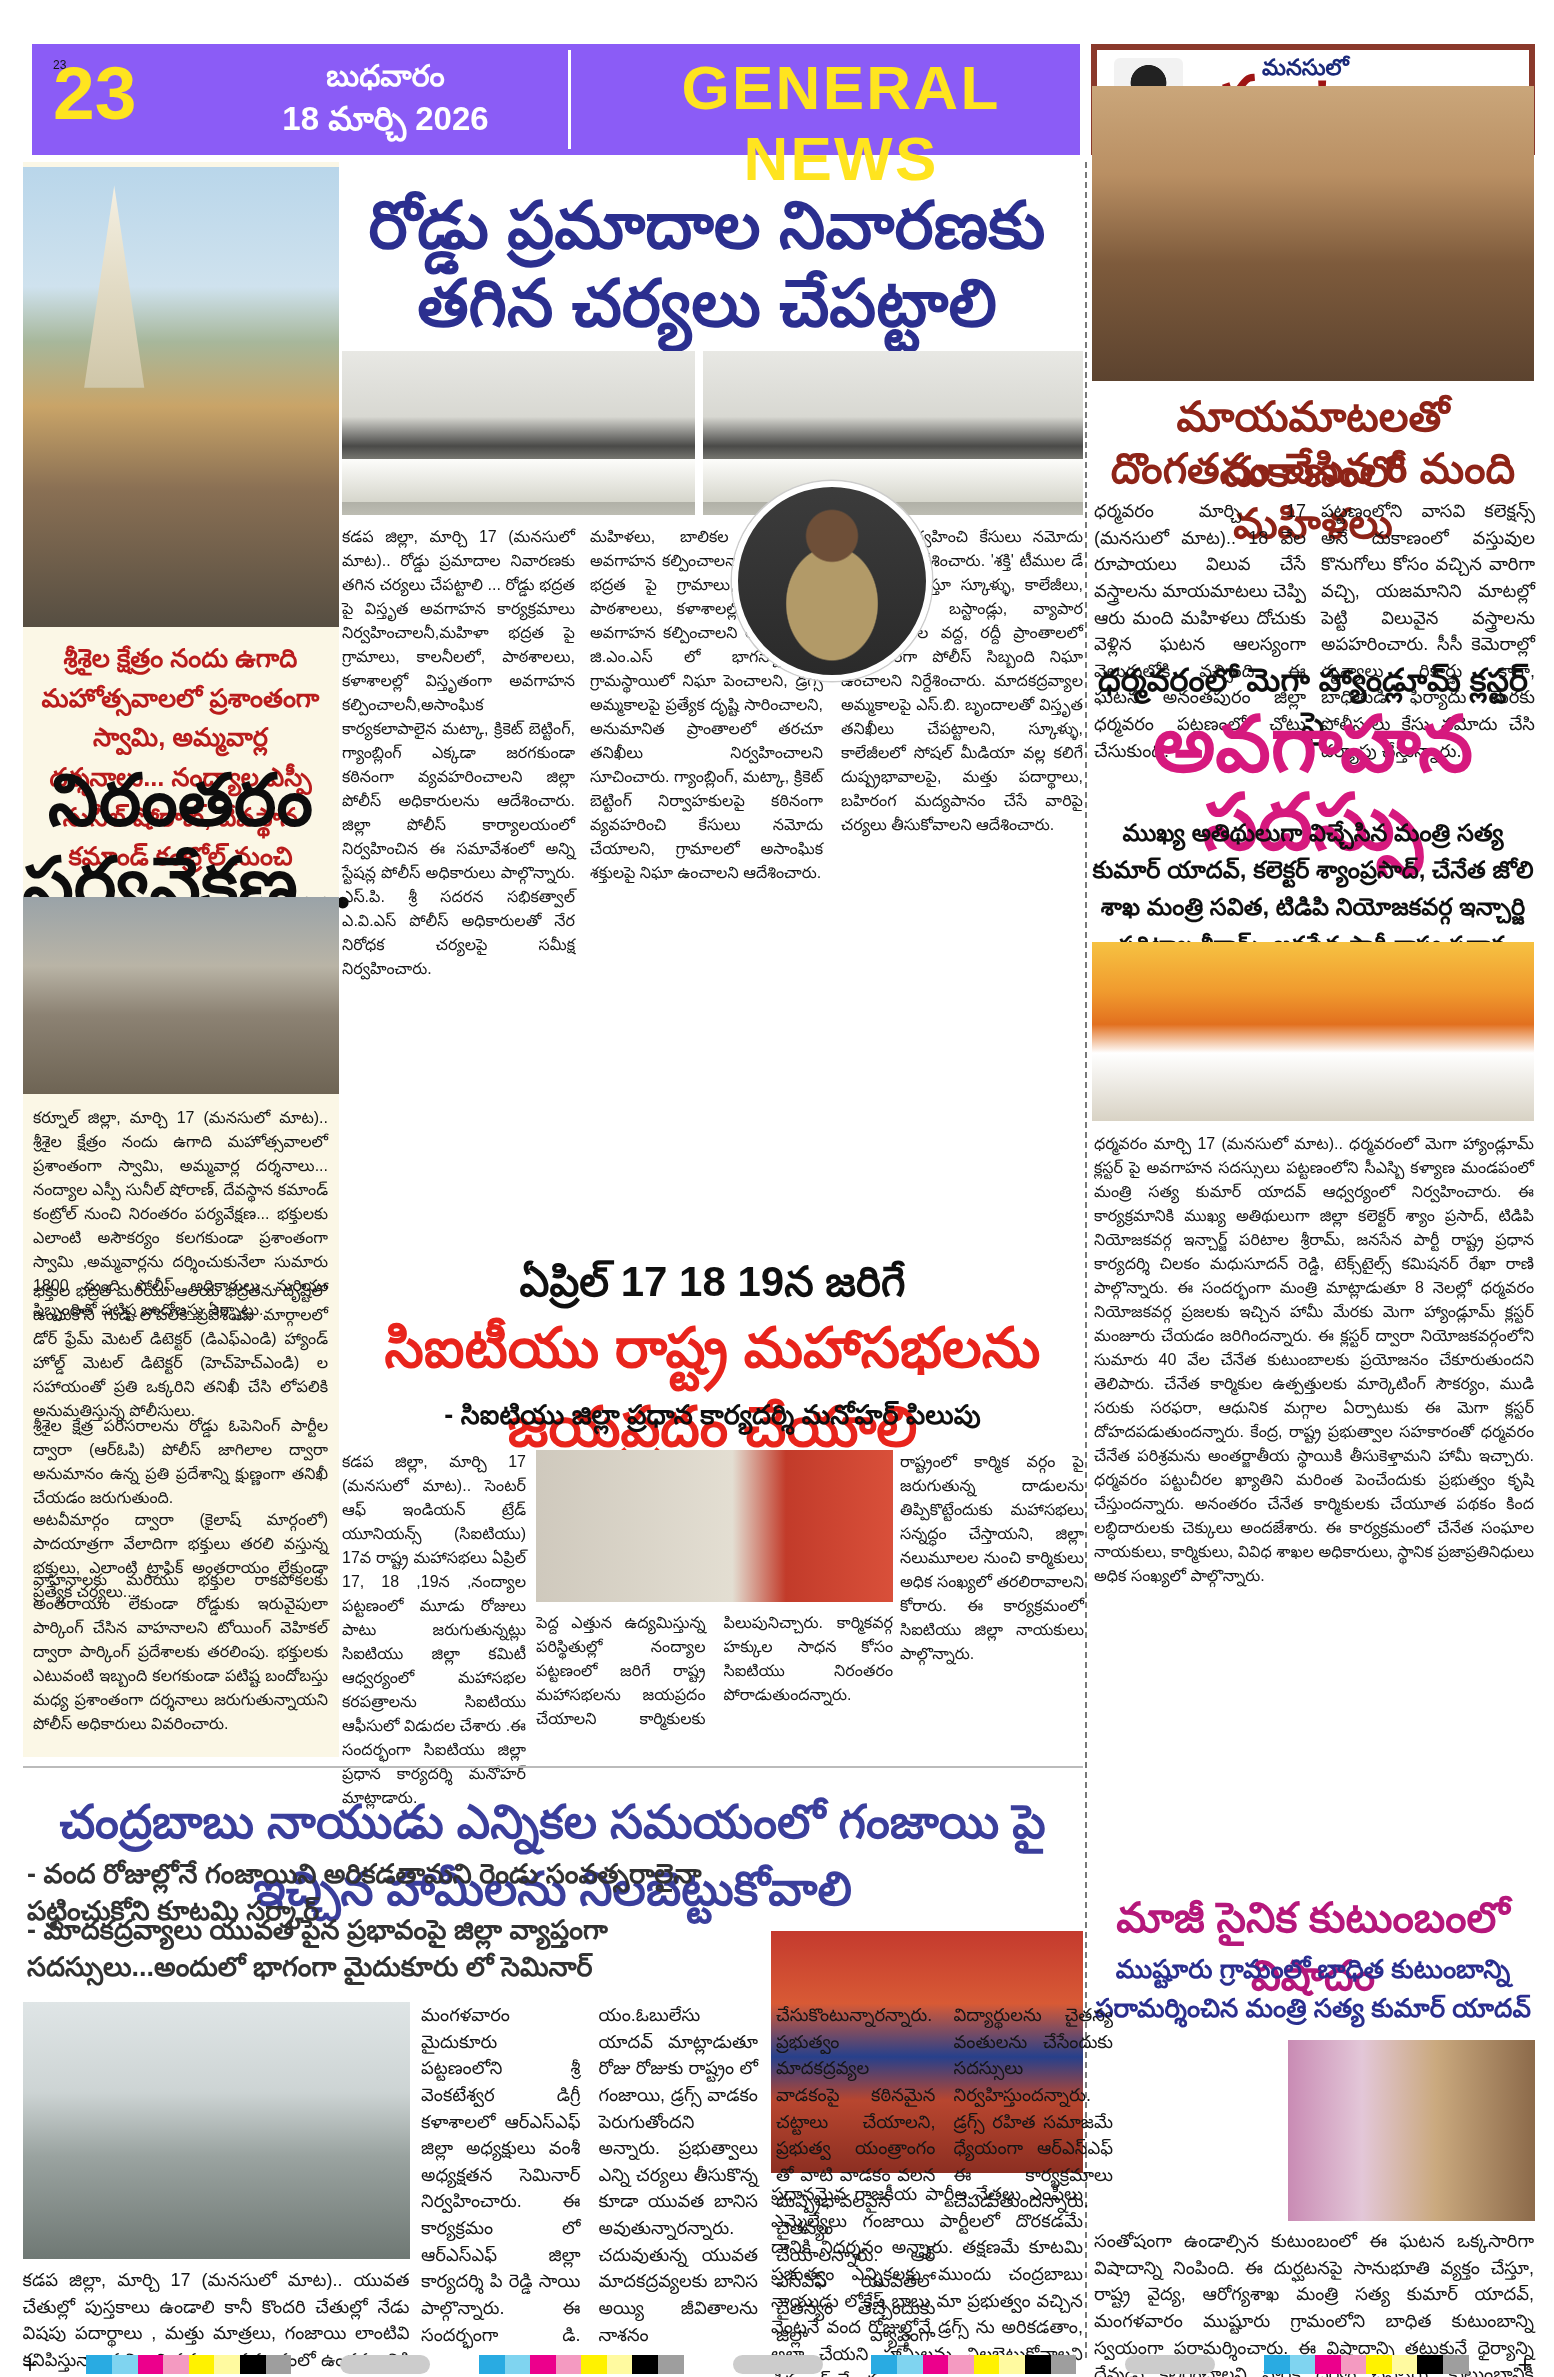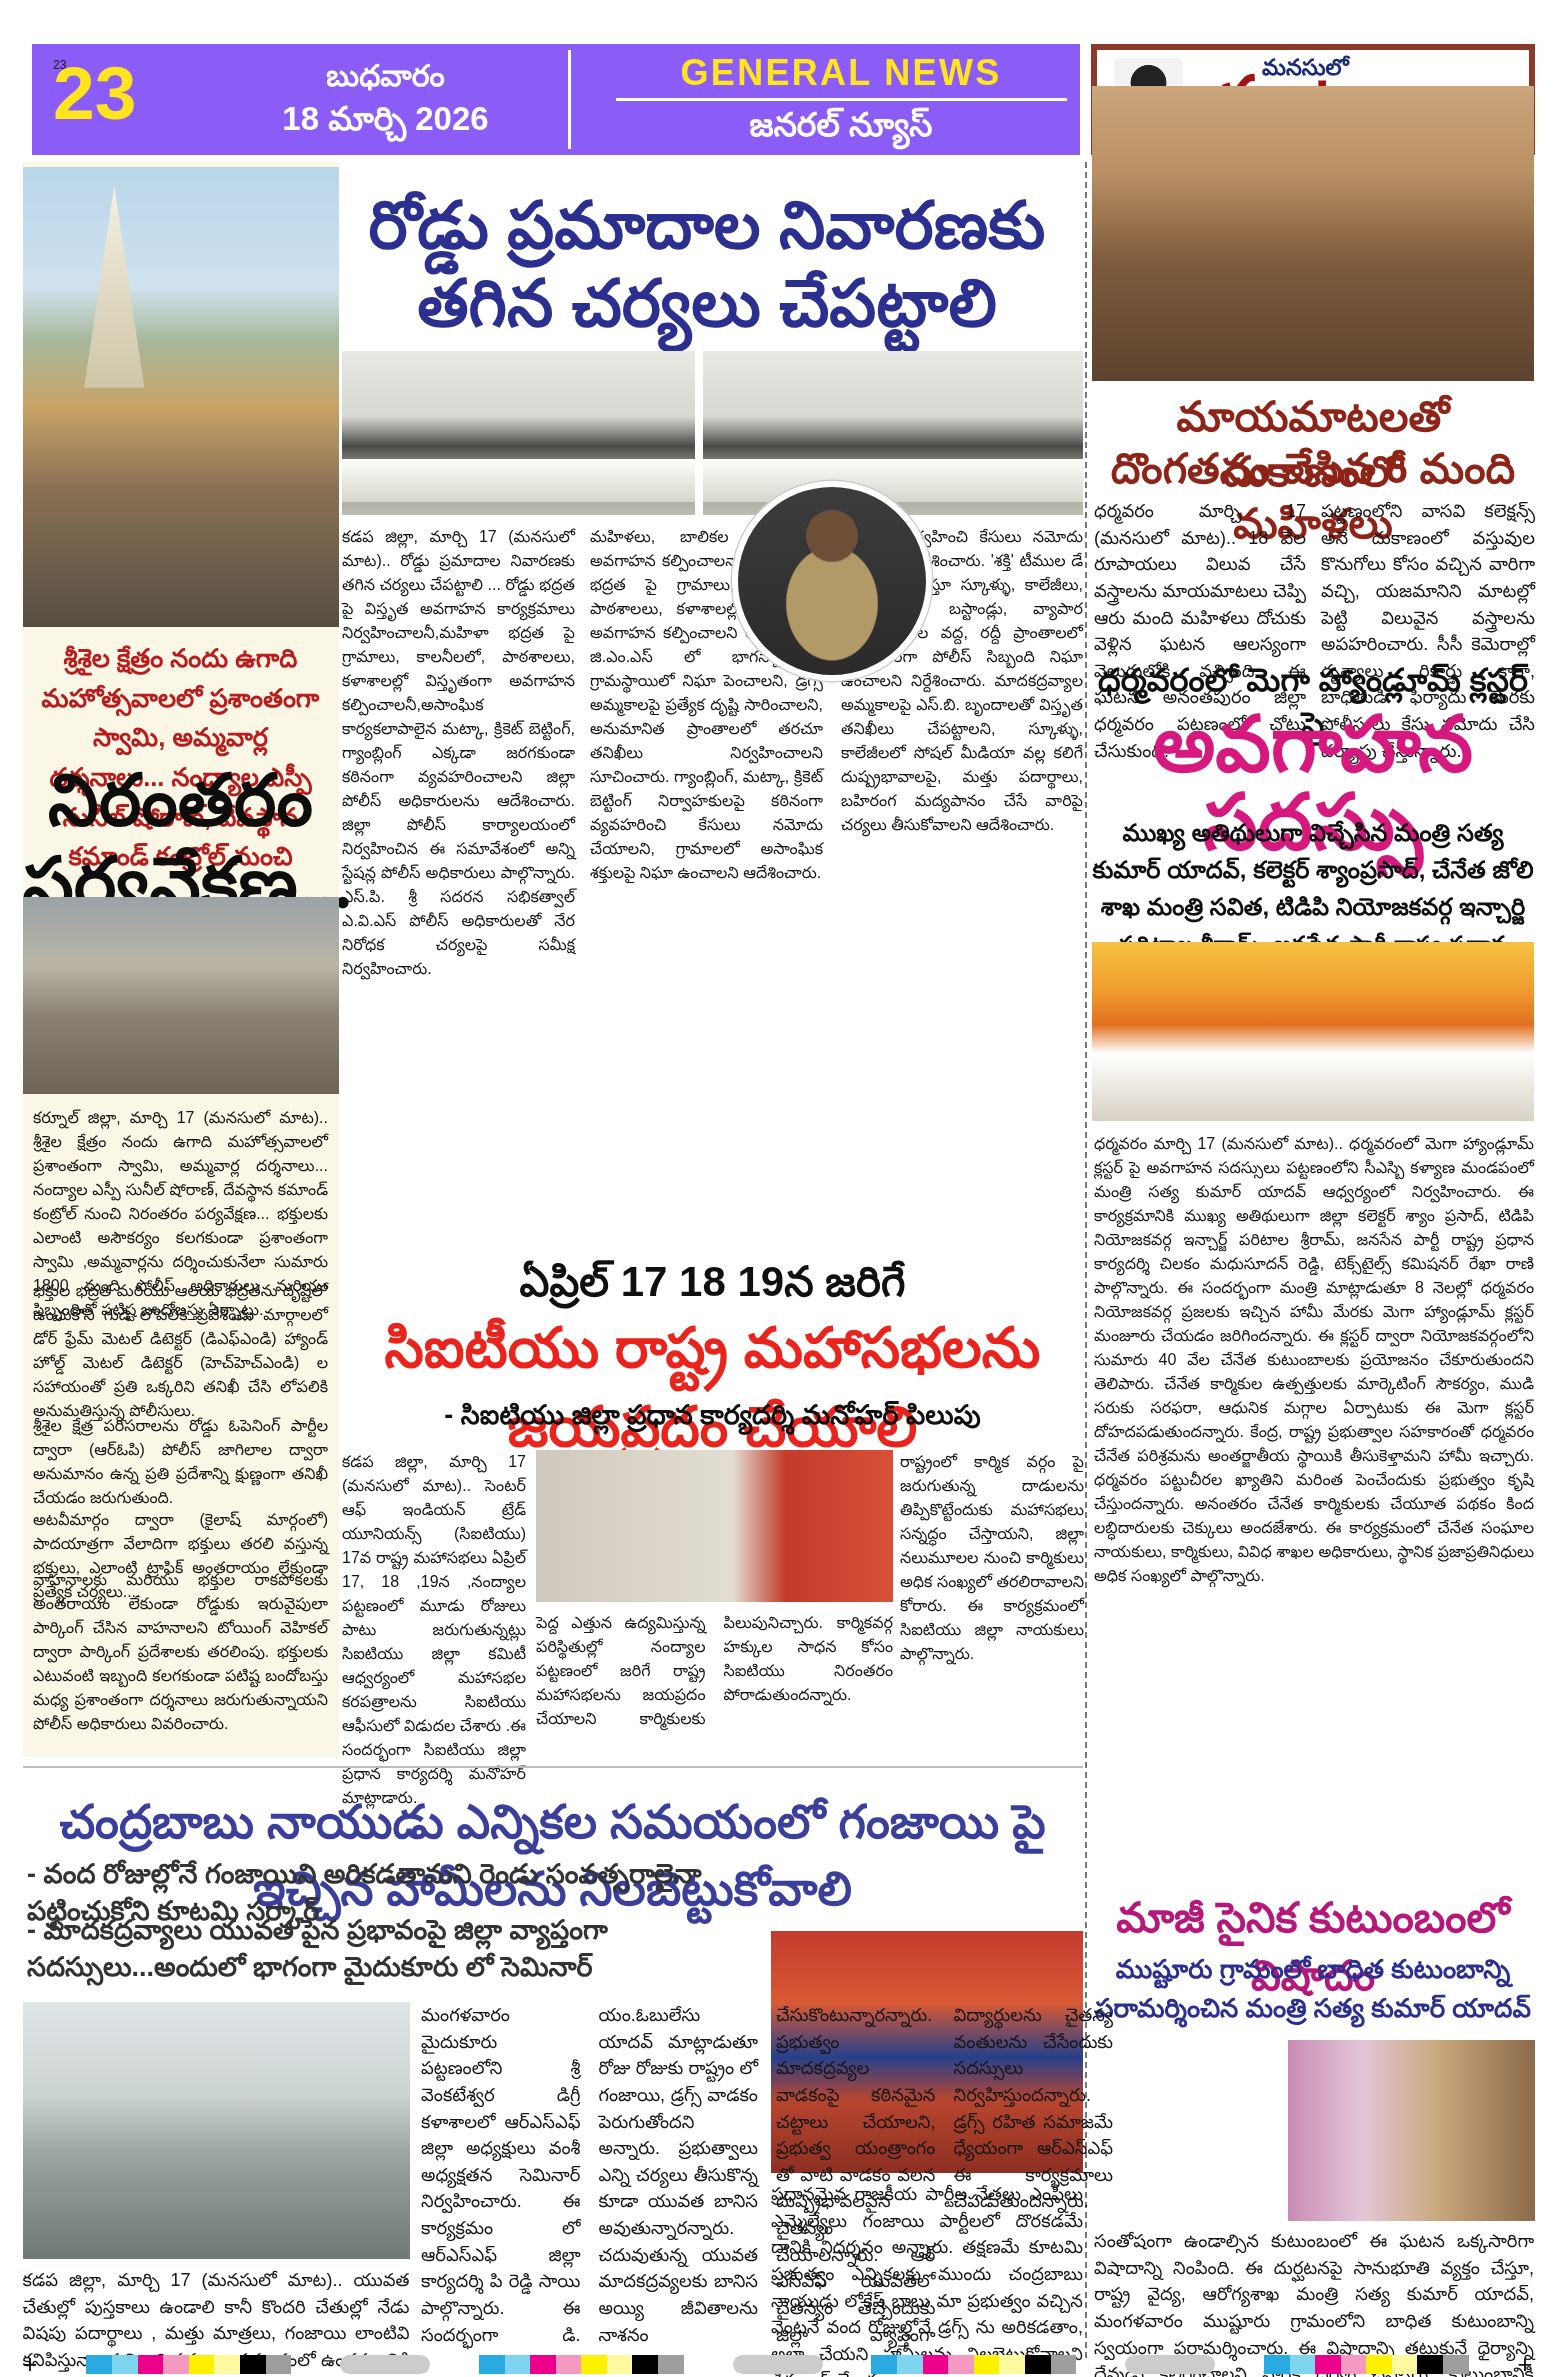--- a/index.html
+++ b/index.html
@@ -4,21 +4,21 @@
 <style>
   html,body{margin:0;padding:0;background:#e8e8e8;}
   .page{position:relative;width:1555px;height:2377px;background:#ffffff;overflow:hidden;
         font-family:"Liberation Sans","DejaVu Sans",sans-serif;color:#151515;}
   .abs{position:absolute;}
   
   .mast-strip{background:#8b5cf6;}
   .pageno{color:#ffe41f;font-size:75px;font-weight:bold;line-height:1;}
   .day{color:#ffffff;font-size:30px;font-weight:bold;}
   .date{color:#ffffff;font-size:33px;font-weight:bold;}
-  .gn-en{color:#ffe41f;font-size:36px;font-weight:bold;letter-spacing:2.3px;text-align:center;}
+  .gn-en{color:#ffe41f;font-size:62px;font-weight:bold;letter-spacing:2.3px;text-align:center;}
   .gn-rule{height:3px;background:#ffffff;margin:4.5px auto;}
   .gn-te{color:#ffffff;font-size:33px;font-weight:bold;text-align:center;}
   .logo-box{background:#ffffff;border:6.8px solid #8a392b;box-sizing:border-box;}
   .logo-portrait{width:69px;height:83px;border-radius:6px;
      background:radial-gradient(circle at 50% 30%,#222 0 26%,#f2f2f2 27% 60%,#dddddd 61% 100%);}
   .logo-owner{color:#1b2a7a;font-size:19.6px;font-weight:bold;letter-spacing:1.5px;}
   .logo-small{color:#1b2a7a;font-size:22.6px;font-weight:bold;}
   .logo-main{color:#9e1414;font-size:65px;font-weight:bold;line-height:0.9;}
   .logo-tag{color:#333333;font-size:22.6px;font-weight:bold;}
   .logo-bar{background:#2d2f8a;height:12px;}

